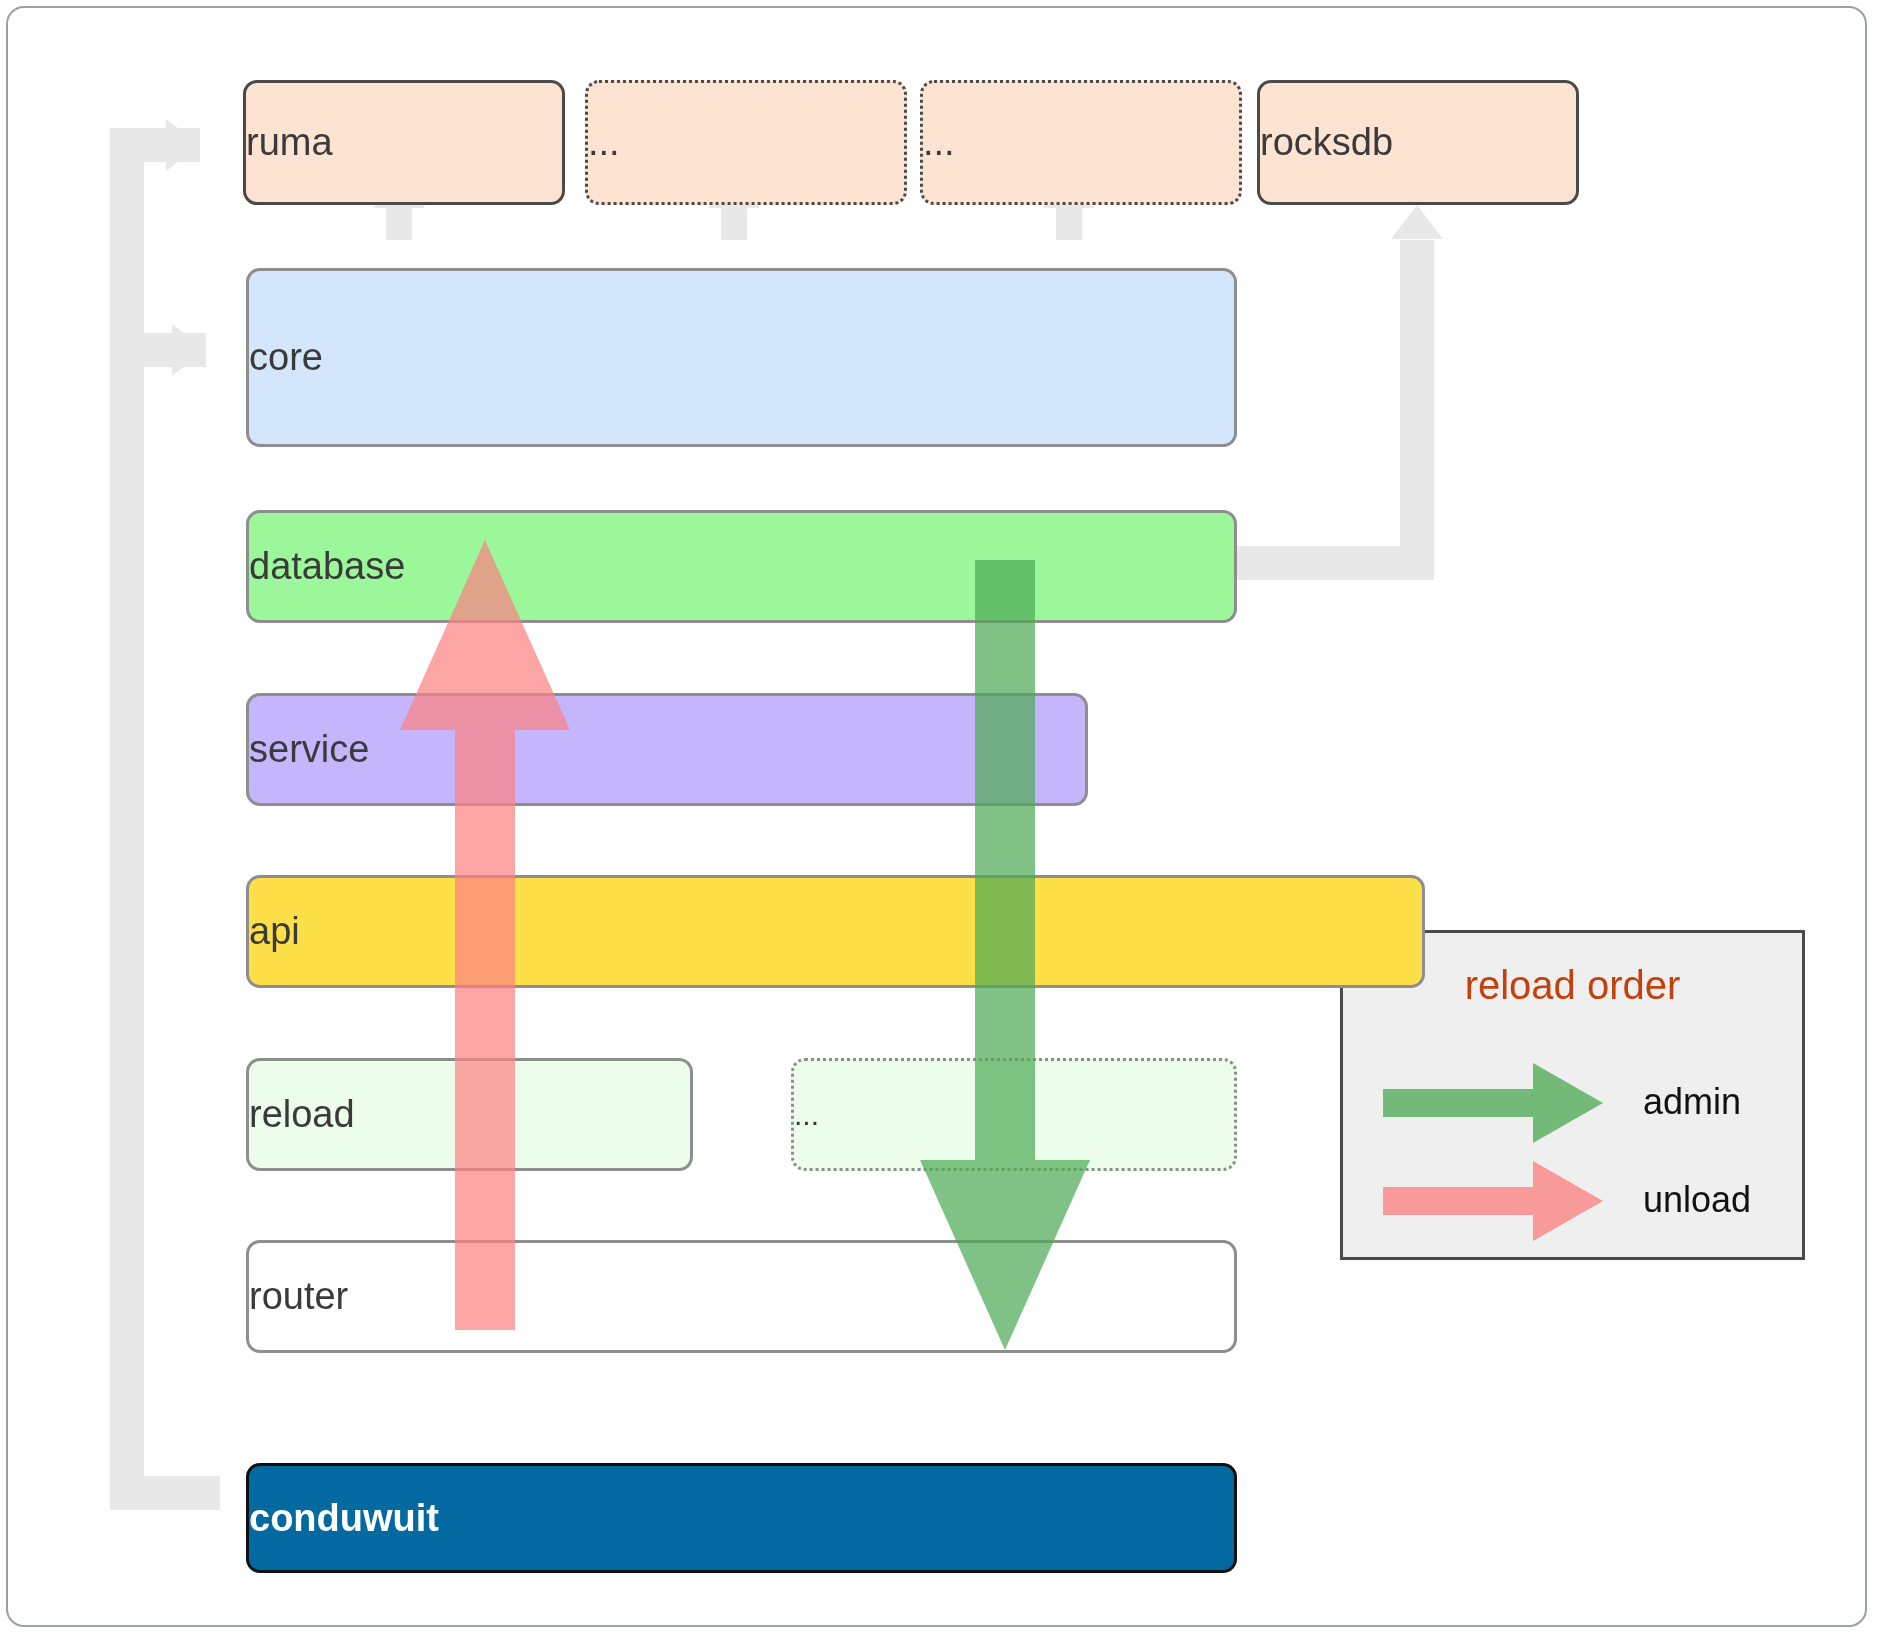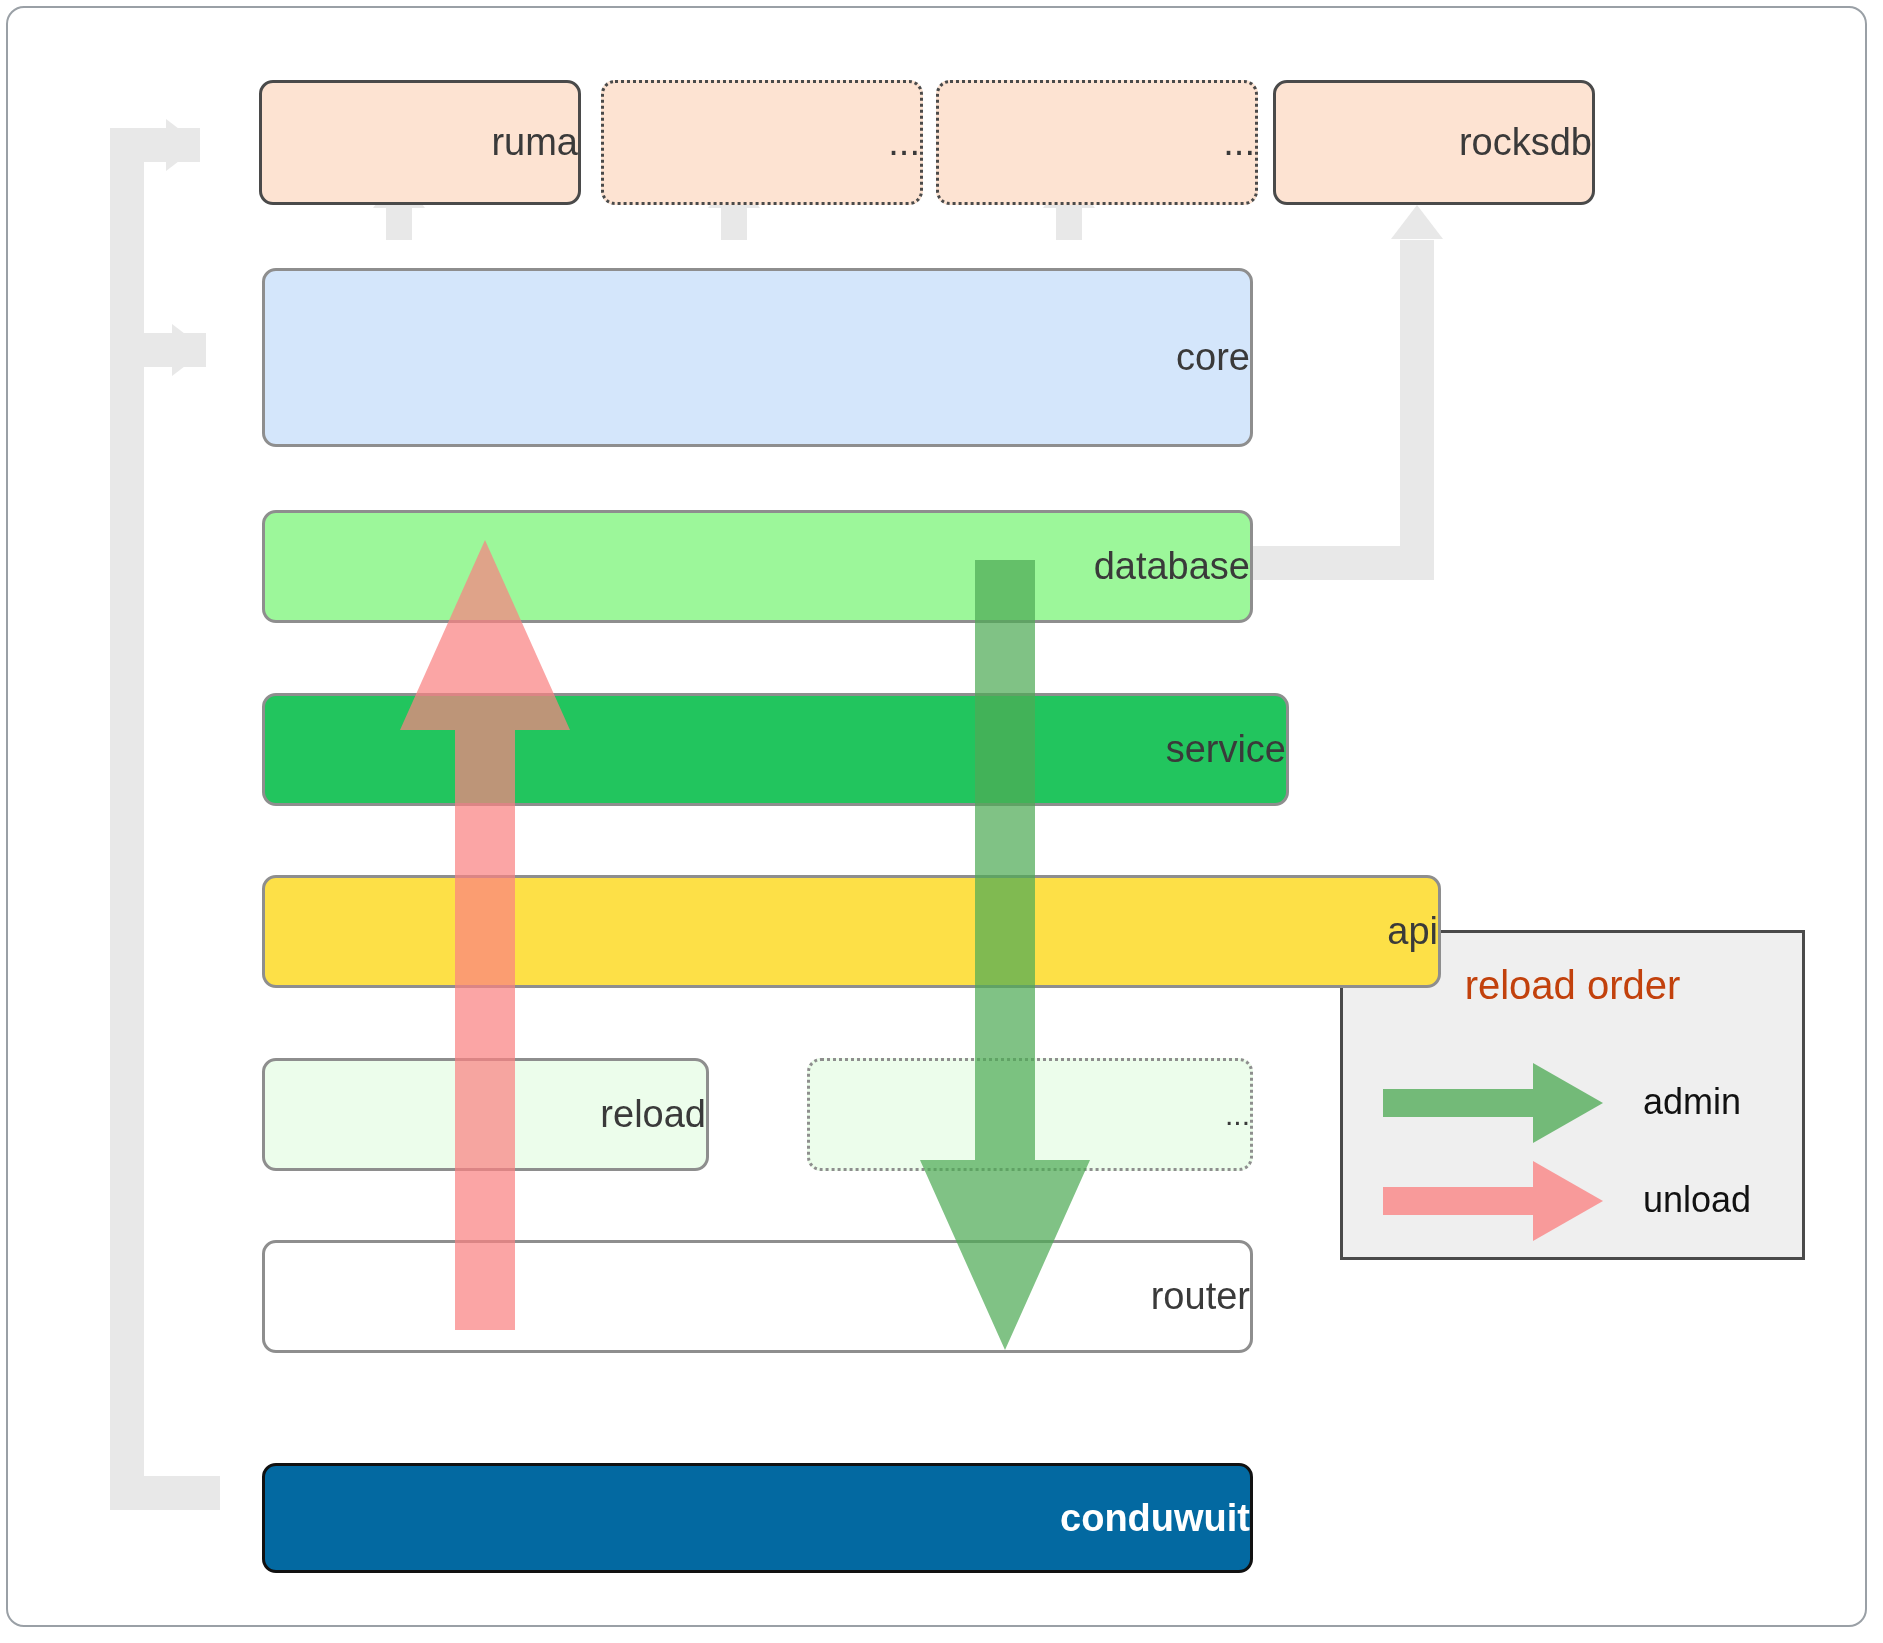--- a/index.html
+++ b/index.html
@@ -27,26 +27,25 @@
     border-radius: 18px;
     background: #ffffff;
     box-sizing: border-box;
   }
 
   .box {
     position: absolute;
     box-sizing: border-box;
     display: flex;
     align-items: center;
-    justify-content: flex-end;
+    justify-content: flex-start;
     border-radius: 14px;
     font-size: 38px;
     color: #3a3a3a;
     z-index: 5;
-    margin-left: 16px;
   }
   .box-label {
     pointer-events: none;
     white-space: nowrap;
   }
 
   
   .dep {
     background: #fde3d2;
     border: 3px solid #4a4a4a;
@@ -175,21 +174,21 @@
   </div>
 
   <div class="box core" style="left:246px; top:268px; width:991px; height:179px;">
     <span class="box-label">core</span>
   </div>
 
   <div class="box layer" style="left:246px; top:510px; width:991px; height:113px; background:#9cf79a;">
     <span class="box-label">database</span>
   </div>
 
-  <div class="box layer" style="left:246px; top:693px; width:1027px; height:113px; background:#22c55e;">
+  <div class="box layer" style="left:246px; top:693px; width:842px; height:113px; background:#c4b5fd;">
     <span class="box-label">service</span>
   </div>
 
   <div class="box layer" style="left:246px; top:875px; width:1179px; height:113px; background:#fde047;">
     <span class="box-label">api</span>
   </div>
 
   <div class="box layer" style="left:246px; top:1058px; width:447px; height:113px; background:#ecfdeb;">
     <span class="box-label">reload</span>
   </div>

